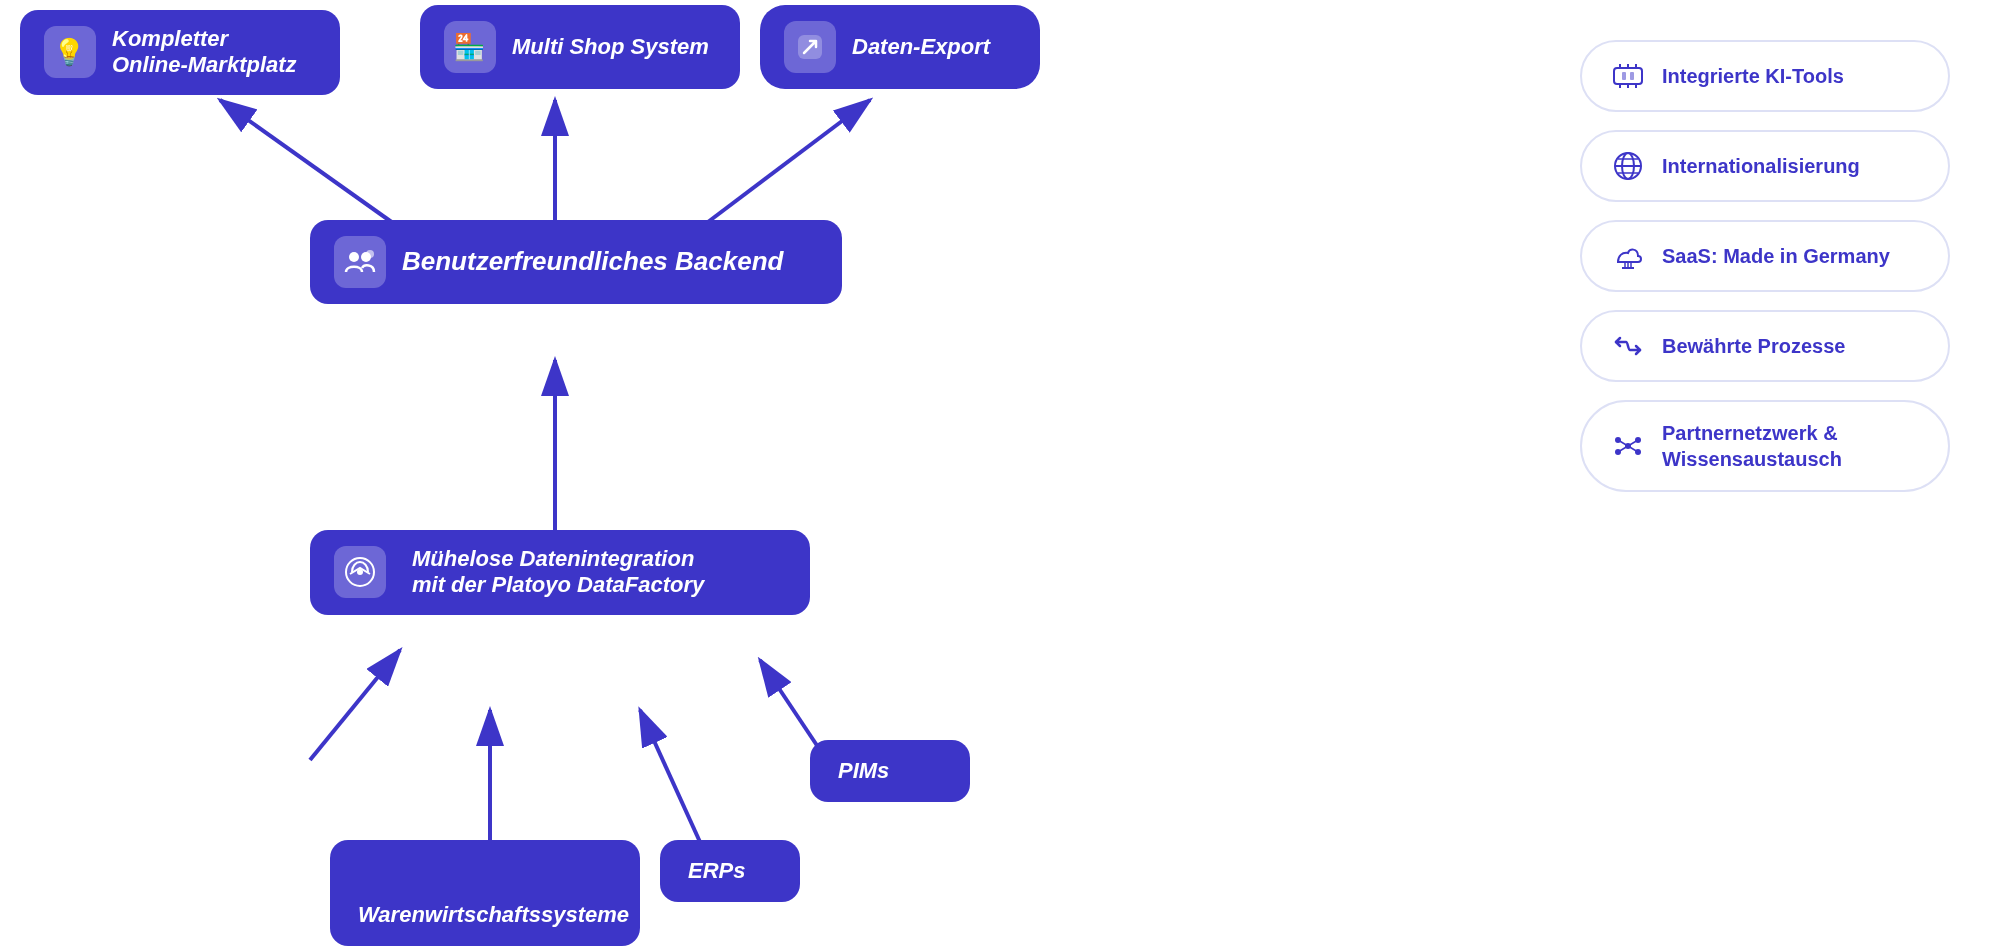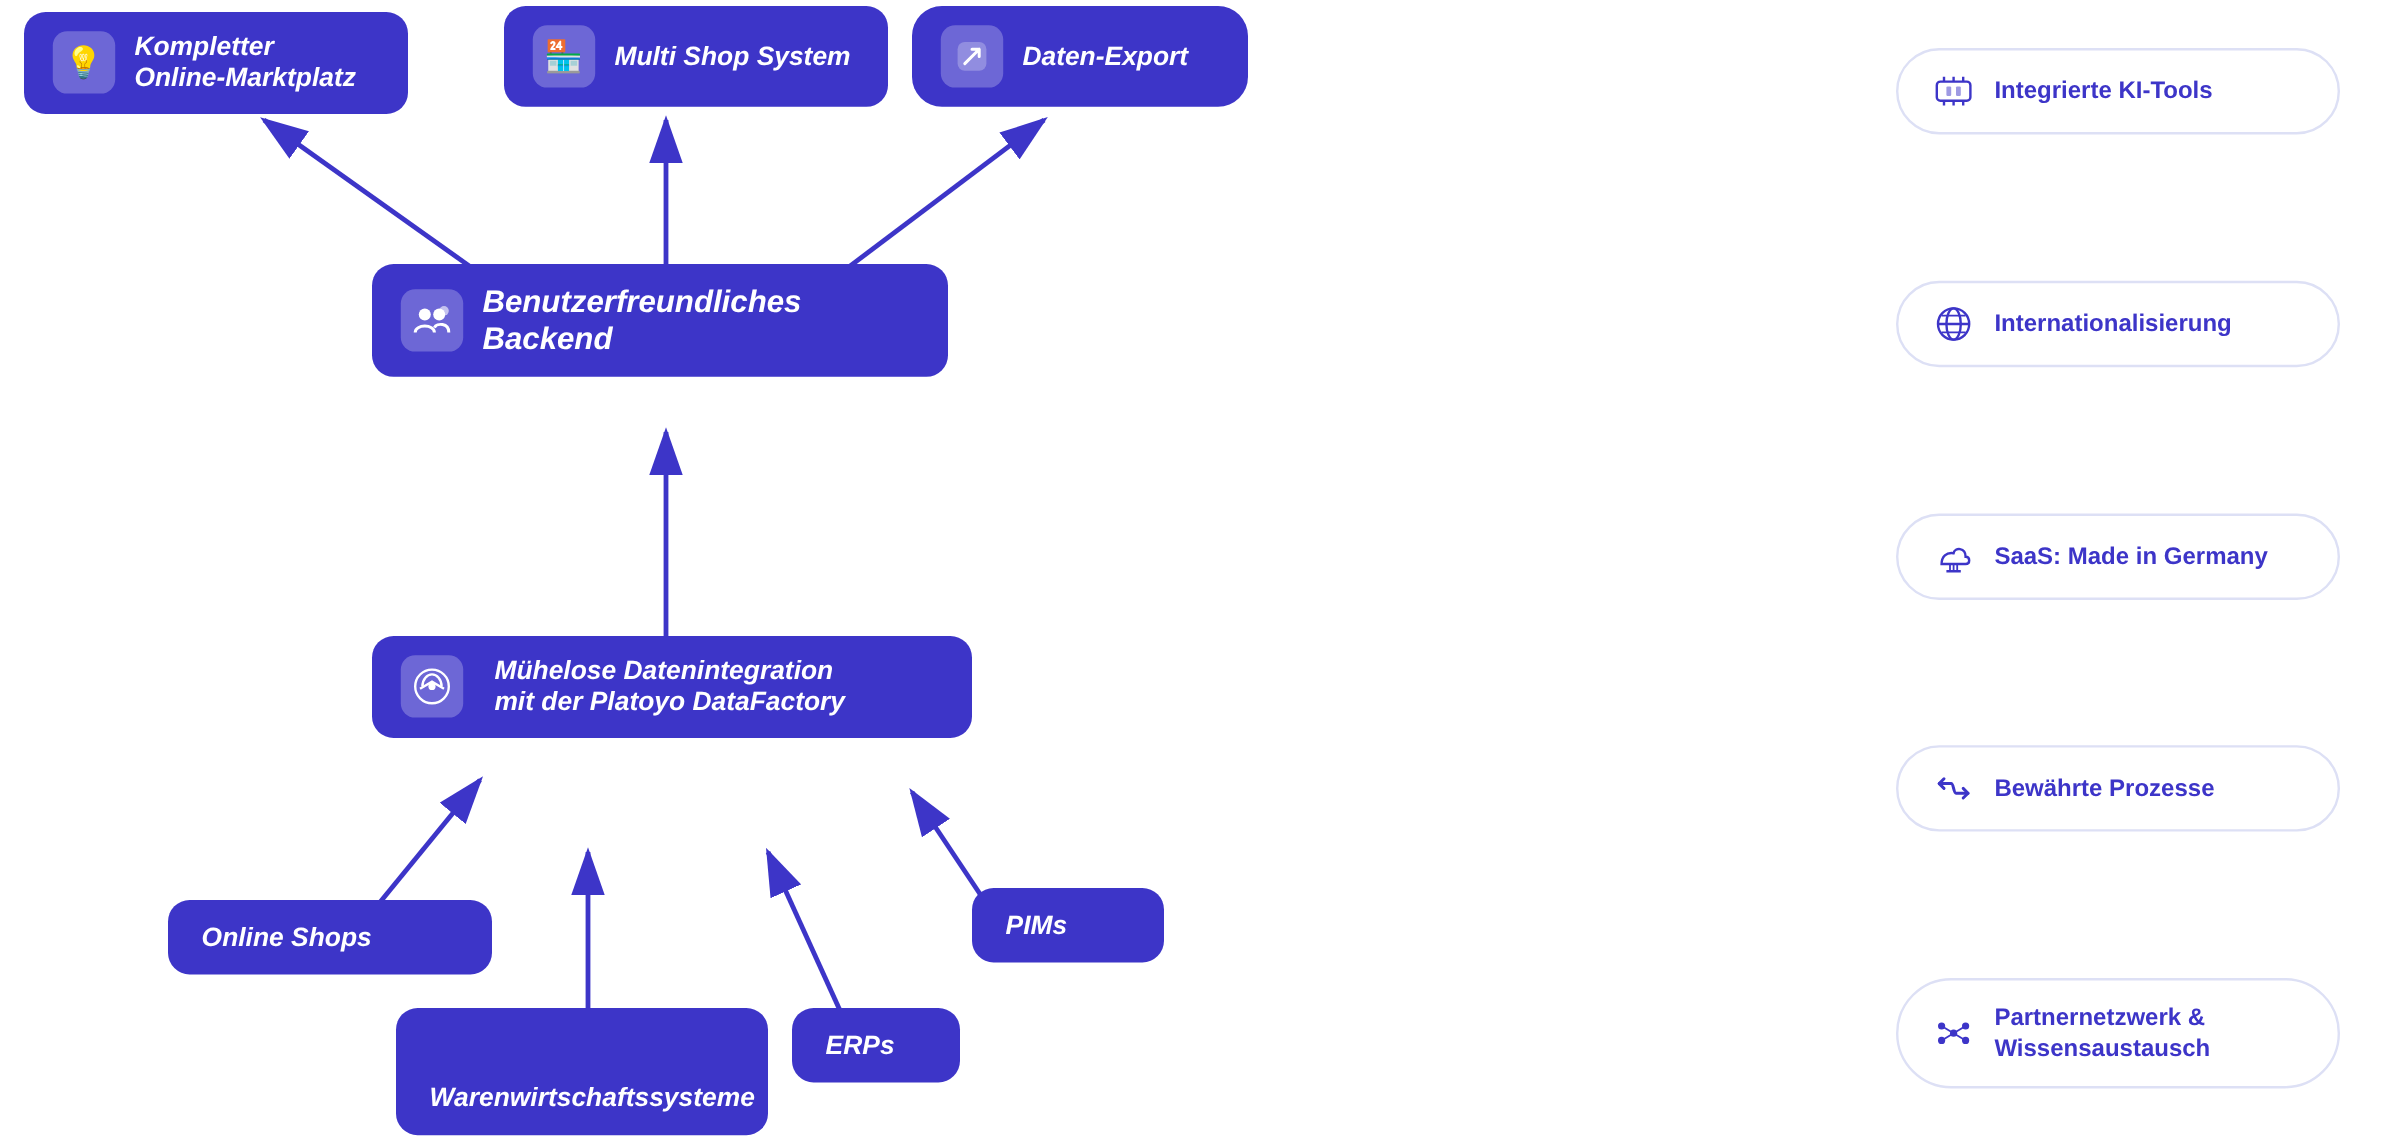--- a/index.html
+++ b/index.html
@@ -19,21 +19,21 @@
       height: 947px;
     }
 
     .sidebar {
       position: absolute;
       right: 0; top: 0;
       width: 450px;
       height: 947px;
       display: flex;
       flex-direction: column;
-      justify-content: space-between;
+      justify-content: flex-start;
       gap: 18px;
       padding: 40px 30px;
     }
 
     
     .pill-dark {
       background: #3d35c8;
       border-radius: 18px;
       color: #ffffff;
       display: flex;
@@ -116,21 +116,21 @@
     #box-datenexport {
       top: 5px;
       left: 760px;
       width: 280px;
       border-radius: 25px;
     }
 
     #box-backend {
       top: 220px;
       left: 310px;
-      width: 480px;
+      width: 532px;
     }
 
     #box-datafactory {
       top: 530px;
       left: 310px;
       width: 500px;
       gap: 26px;
     }
 
     #box-onlineshops {
@@ -234,23 +234,20 @@
         <circle cx="18" cy="18" r="14" stroke="white" stroke-width="2" fill="none"></circle>
         <path d="M10 18 C10 12 14 8 18 8 C22 8 26 12 26 18" stroke="white" stroke-width="2" fill="none"></path>
         <path d="M8 20 L18 14 L28 20" stroke="white" stroke-width="2" fill="none"></path>
         <circle cx="18" cy="18" r="3" fill="white"></circle>
       </svg>
     </div>
     <div class="label" style="font-size:22px; white-space:pre-line;">Mühelose Datenintegration
 mit der Platoyo DataFactory</div>
   </div>
 
-  <div class="pill-dark" id="box-onlineshops">
-    <div class="label" style="font-size:22px; font-weight:700;">Online Shops</div>
-  </div>
 
   <div class="pill-dark" id="box-warenwirtschaft">
     <div class="label" style="font-size:22px; font-weight:700;margin-top:44px;">Warenwirtschaftssysteme</div>
   </div>
 
   <div class="pill-dark" id="box-erps">
     <div class="label" style="font-size:22px; font-weight:700;">ERPs</div>
   </div>
 
   <div class="pill-dark" id="box-pims">

